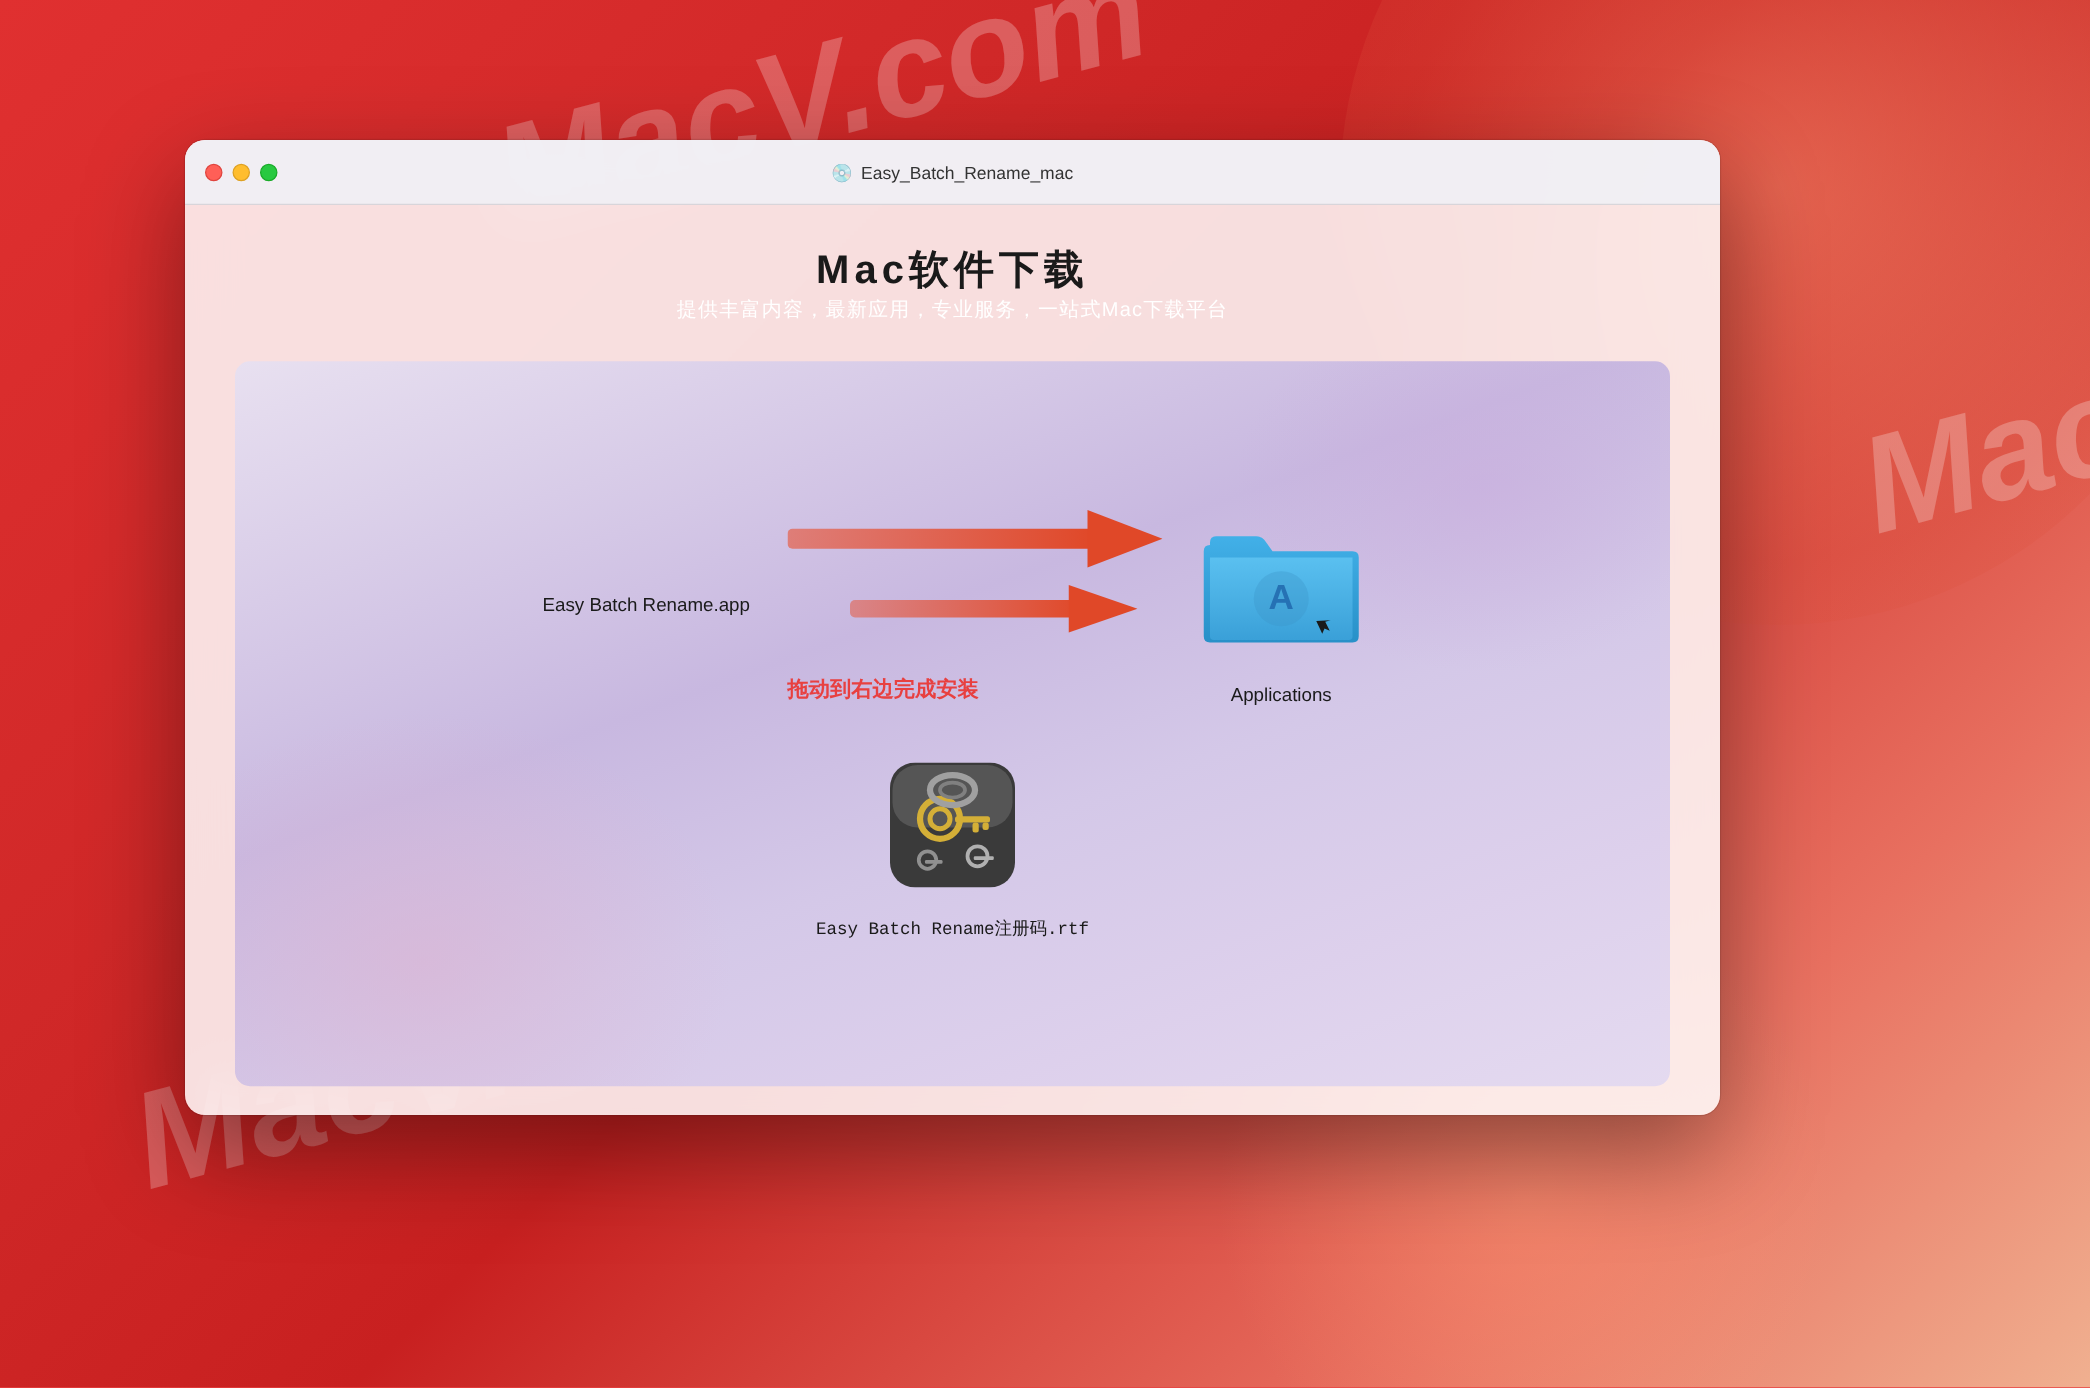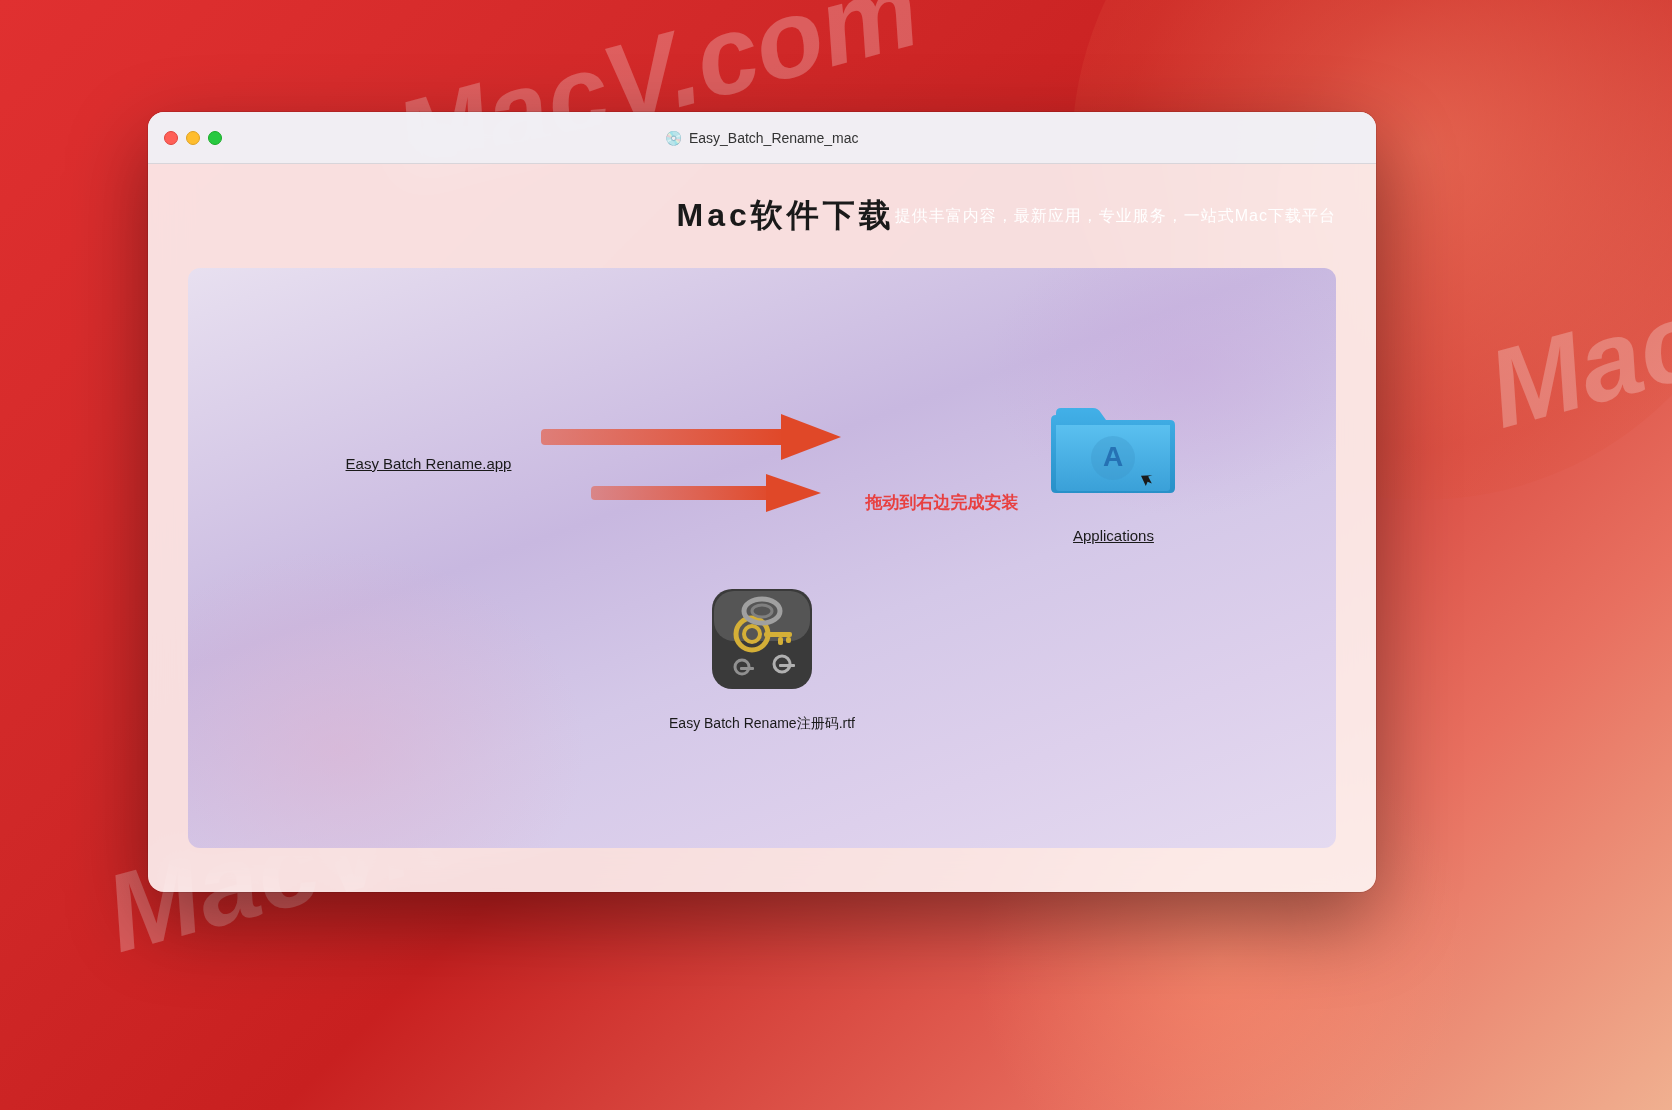--- a/index.html
+++ b/index.html
@@ -133,22 +133,23 @@
       padding: 30px 40px;
       height: calc(100% - 52px);
       position: relative;
       overflow: hidden;
     }
 
     
     .header-section {
       display: flex;
       align-items: center;
-      justify-content: flex-end;
+      justify-content: flex-start;
       margin-bottom: 30px;
+      flex-direction: column;
     }
 
     .site-title {
       font-size: 32px;
       font-weight: 700;
       color: #1a1a1a;
       letter-spacing: 4px;
     }
 
     .site-tagline {
@@ -214,28 +215,27 @@
       width: 130px;
       height: 130px;
       display: flex;
       align-items: center;
       justify-content: center;
     }
 
     .app-label {
       font-size: 15px;
       color: #1a1a1a;
-      text-decoration: underline;
     }
 
     
     .arrow-section {
       display: flex;
-      flex-direction: row;
-      align-items: flex-end;
+      flex-direction: column;
+      align-items: flex-start;
       justify-content: center;
       padding: 0 30px;
       gap: 24px;
     }
 
     .drag-label {
       font-size: 17px;
       color: #e84040;
       font-weight: 600;
       margin-top: 8px;
@@ -252,20 +252,21 @@
 
     
     .install-bottom {
       margin-top: 30px;
       display: flex;
       flex-direction: column;
       align-items: center;
       gap: 10px;
       position: relative;
       z-index: 2;
+      font-family: Liberation Mono, monospace;
     }
 
     .bottom-label {
       font-size: 14px;
       color: #1a1a1a;
       text-align: center;
       line-height: 1.4;
     }
   </style>
 </head>

